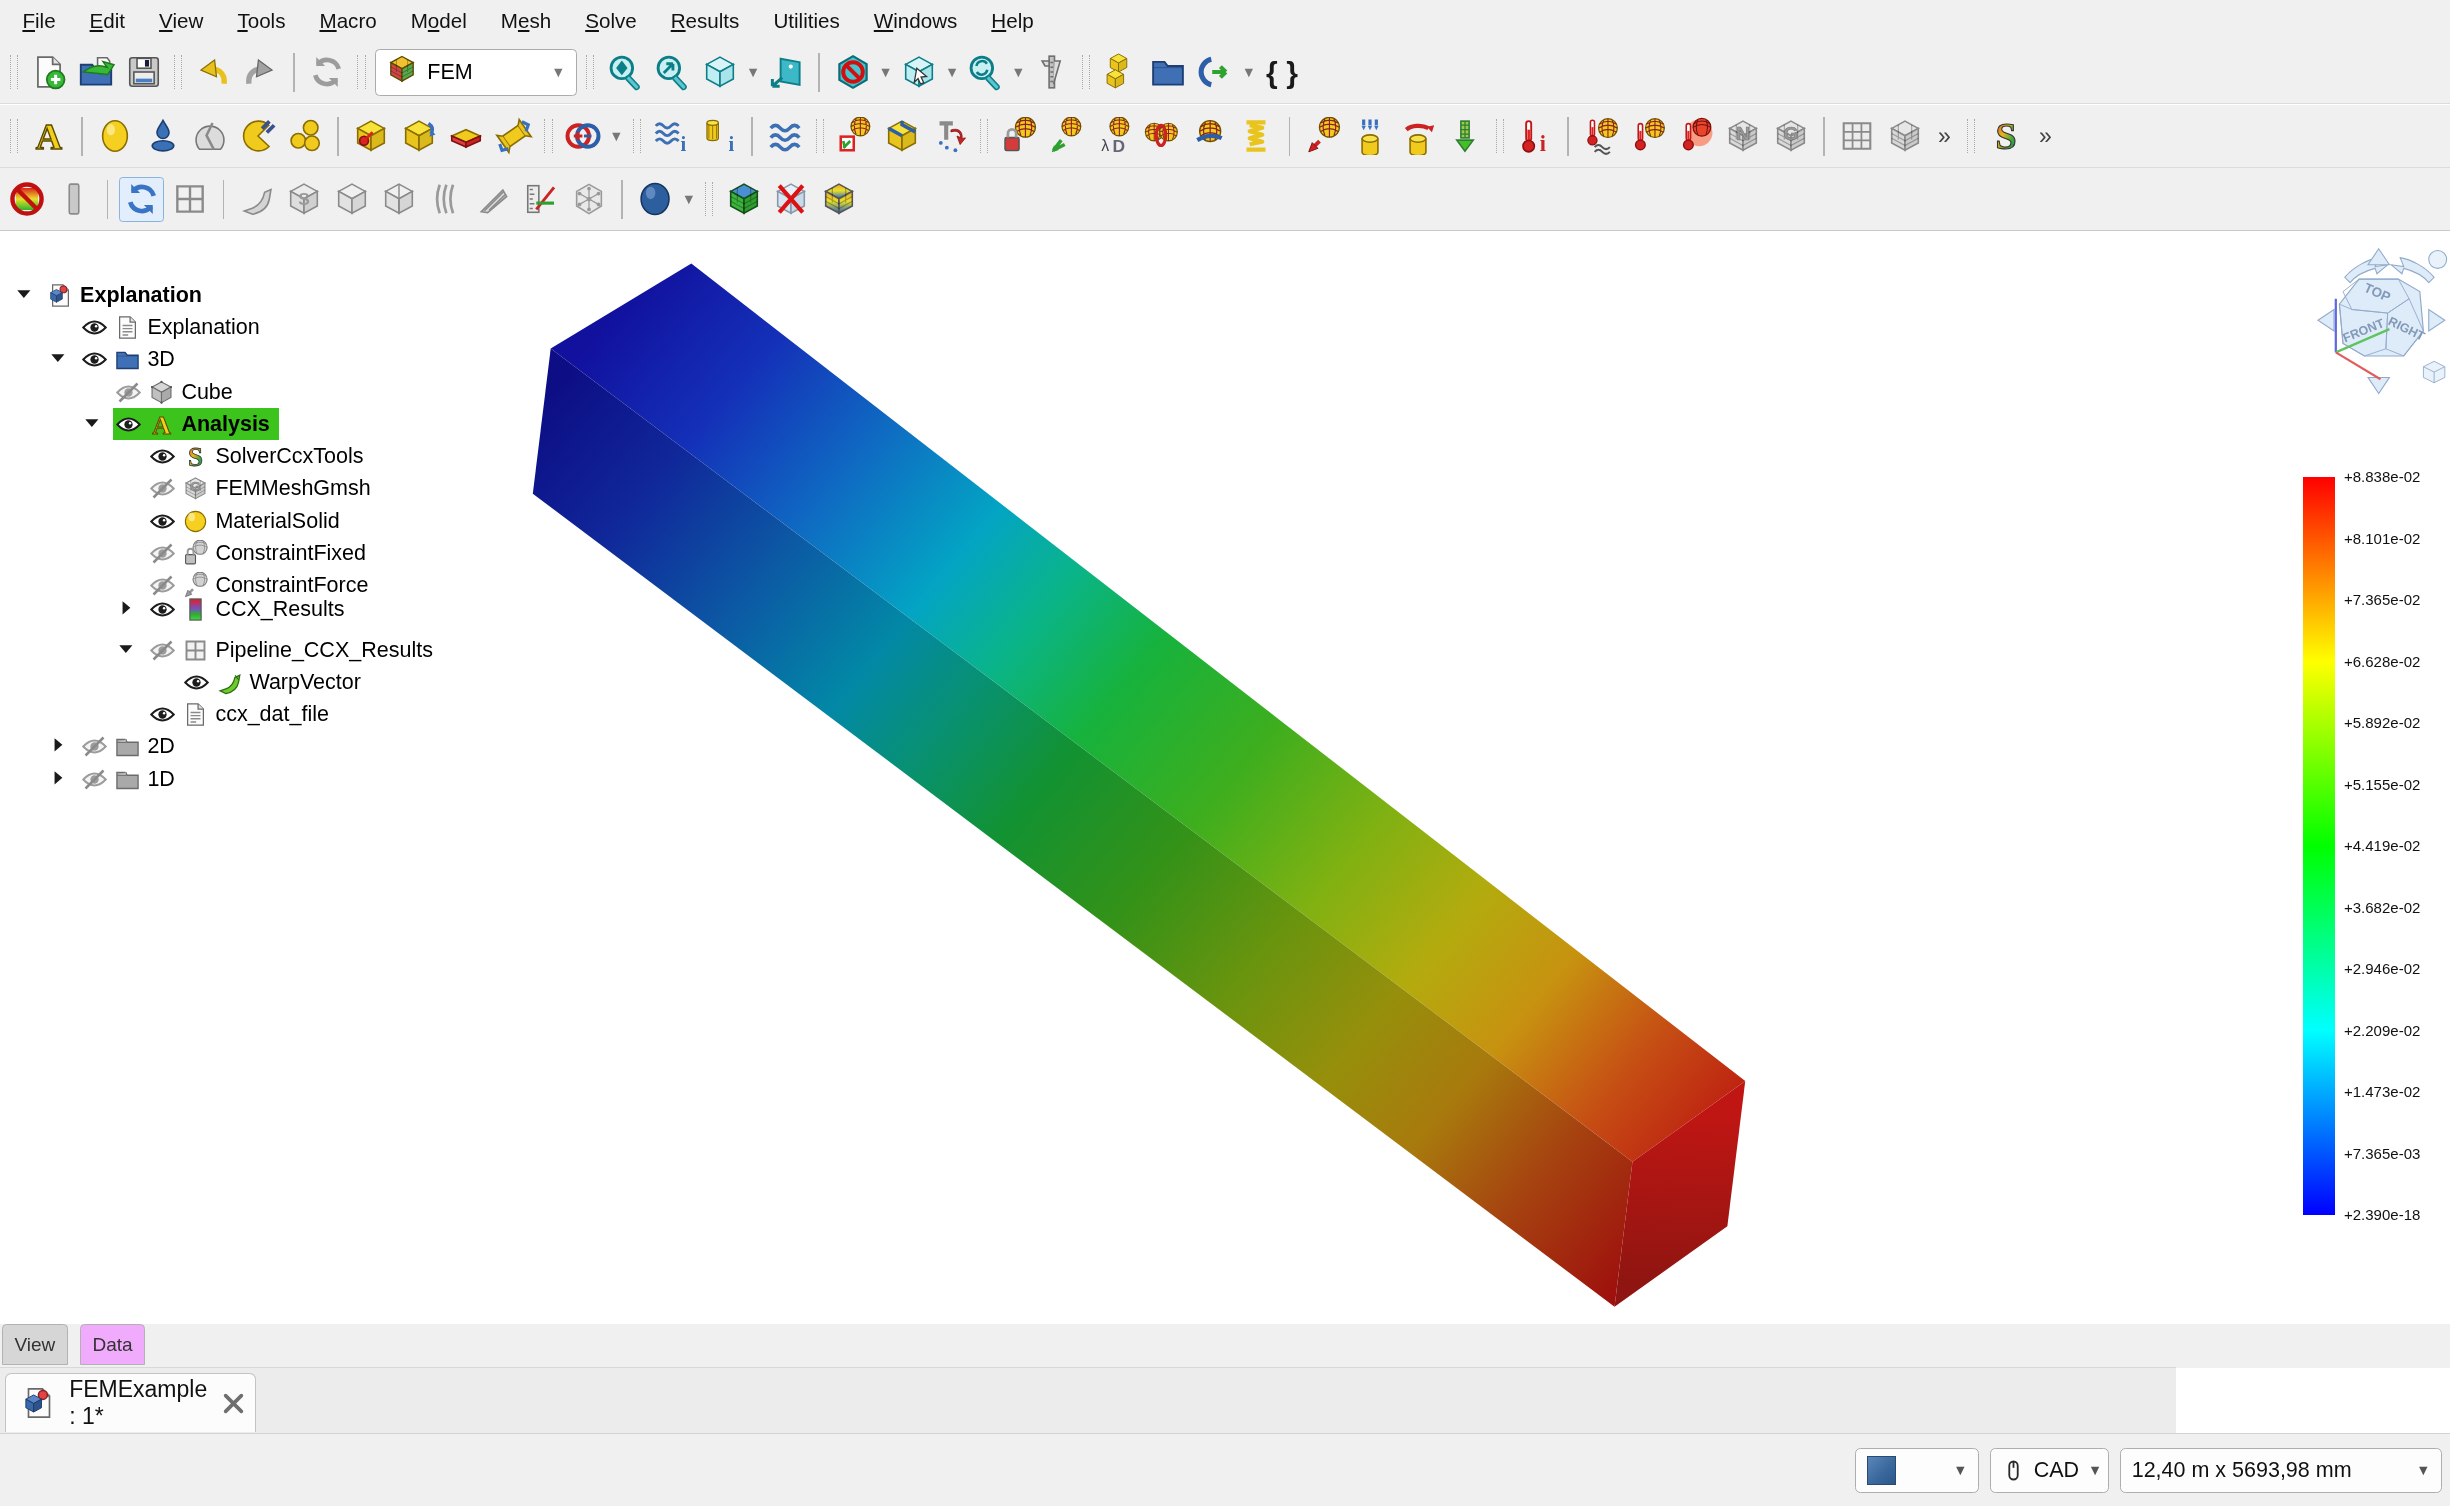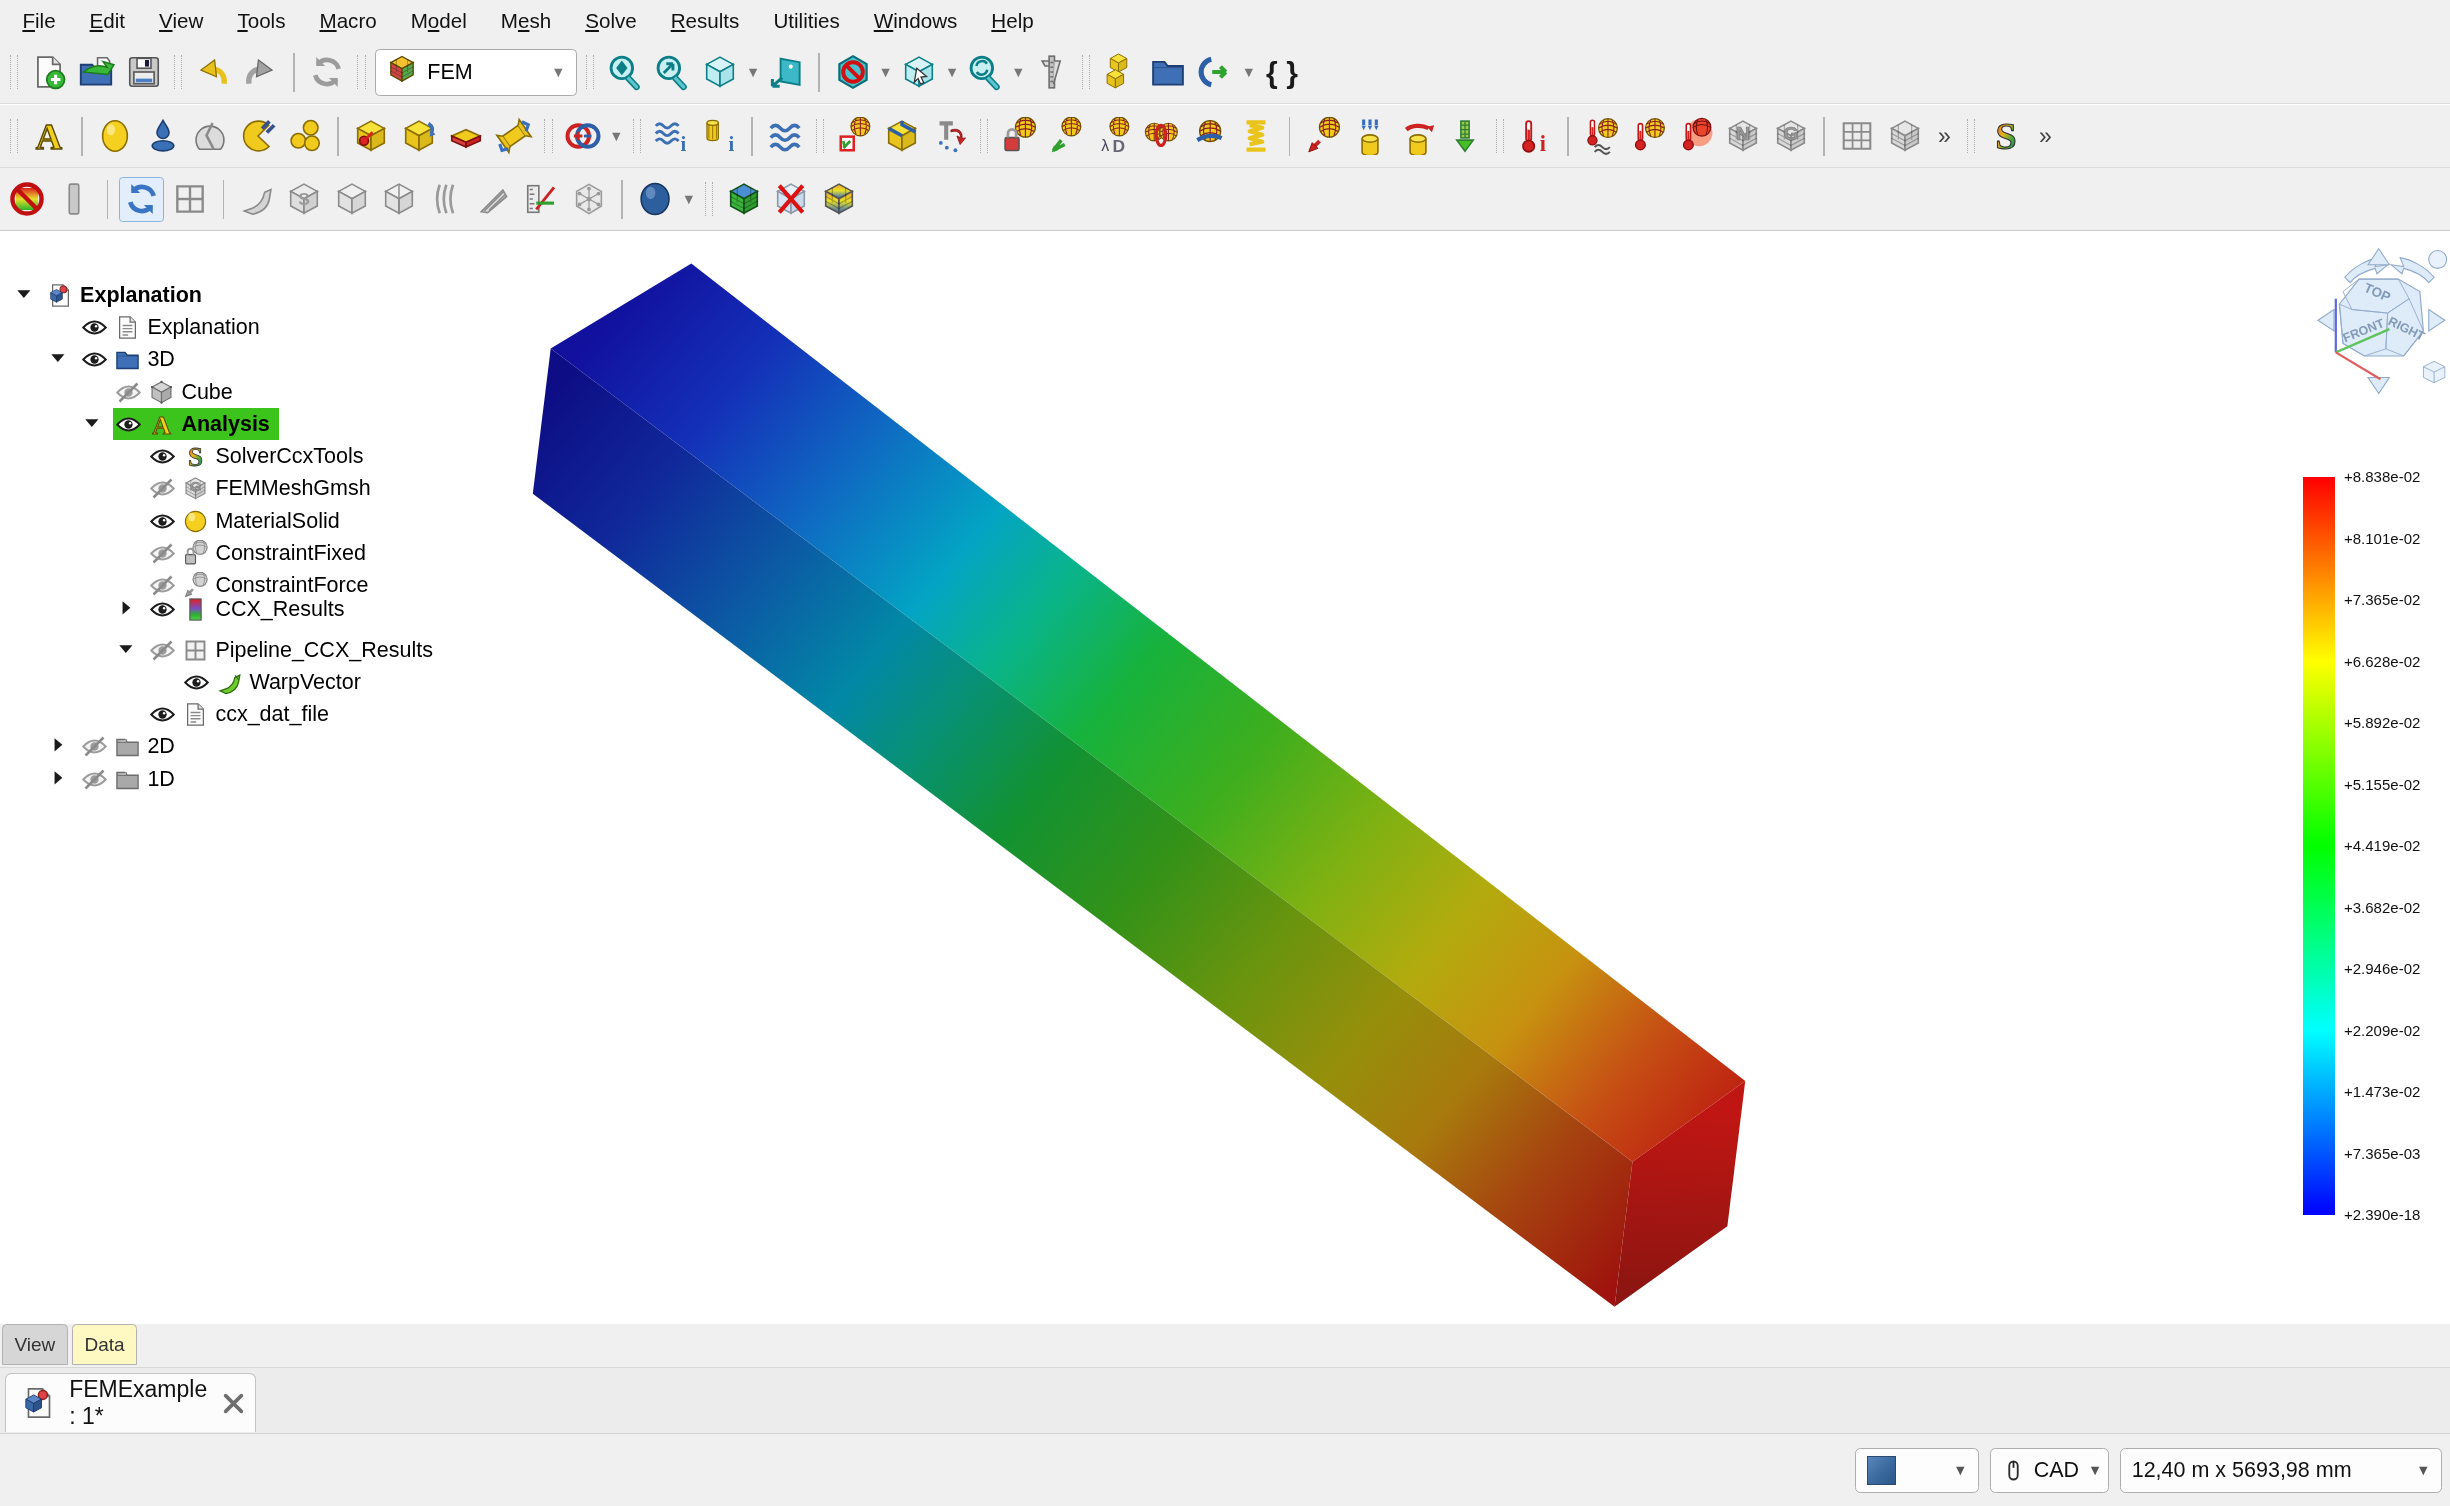--- a/index.html
+++ b/index.html
@@ -46,23 +46,23 @@
   .leglabel{position:absolute;left:2344px;width:106px;font-size:15px;color:#111;
     font-family:"Liberation Sans",sans-serif;}
   
   #navcube{position:absolute;left:2309px;top:10.7px;}
   
   #paneltabs{position:absolute;top:1324px;left:0;width:2450px;height:44px;background:#f0f0f0;
     display:flex;align-items:flex-start;padding-left:1.8px;box-sizing:border-box;}
   .ptab{height:39px;display:flex;align-items:center;padding:0 11.6px;font-size:19px;
     border:0.9px solid #b2b2b2;border-radius:4.5px 4.5px 0 0;color:#333;}
   .ptab.gray{background:#d6d6d6;}
-  .ptab.white{background:#fef9c3;margin-left:4px;}
+  .ptab.white{background:#f0abfc;margin-left:12px;}
   
-  #mdibar{position:absolute;top:1367px;left:0;width:2450px;height:65px;background:#ececec;
+  #mdibar{position:absolute;top:1367px;left:0;width:2176px;height:65px;background:#ececec;
     border-top:0.9px solid #d8d8d8;}
   .mditab{position:absolute;left:5.4px;top:5.4px;height:59px;width:251px;background:#fcfcfc;
     border:0.9px solid #c3c3c3;border-bottom:none;border-radius:6.3px 6.3px 0 0;
     display:flex;align-items:center;gap:12.5px;padding:0 14.3px;font-size:23px;color:#111;box-sizing:border-box;}
   .mdiicon svg{width:36px;height:36px;display:block;}
   .mdiclose svg{width:27px;height:27px;display:block;}
   
   #statusbar{position:absolute;top:1433px;left:0;width:2450px;height:73px;background:#f0f0f0;
     border-top:0.9px solid #d2d2d2;display:flex;align-items:center;box-sizing:border-box;padding:0 10.7px;}
   #statusmsg{font-size:21.5px;color:#111;}

